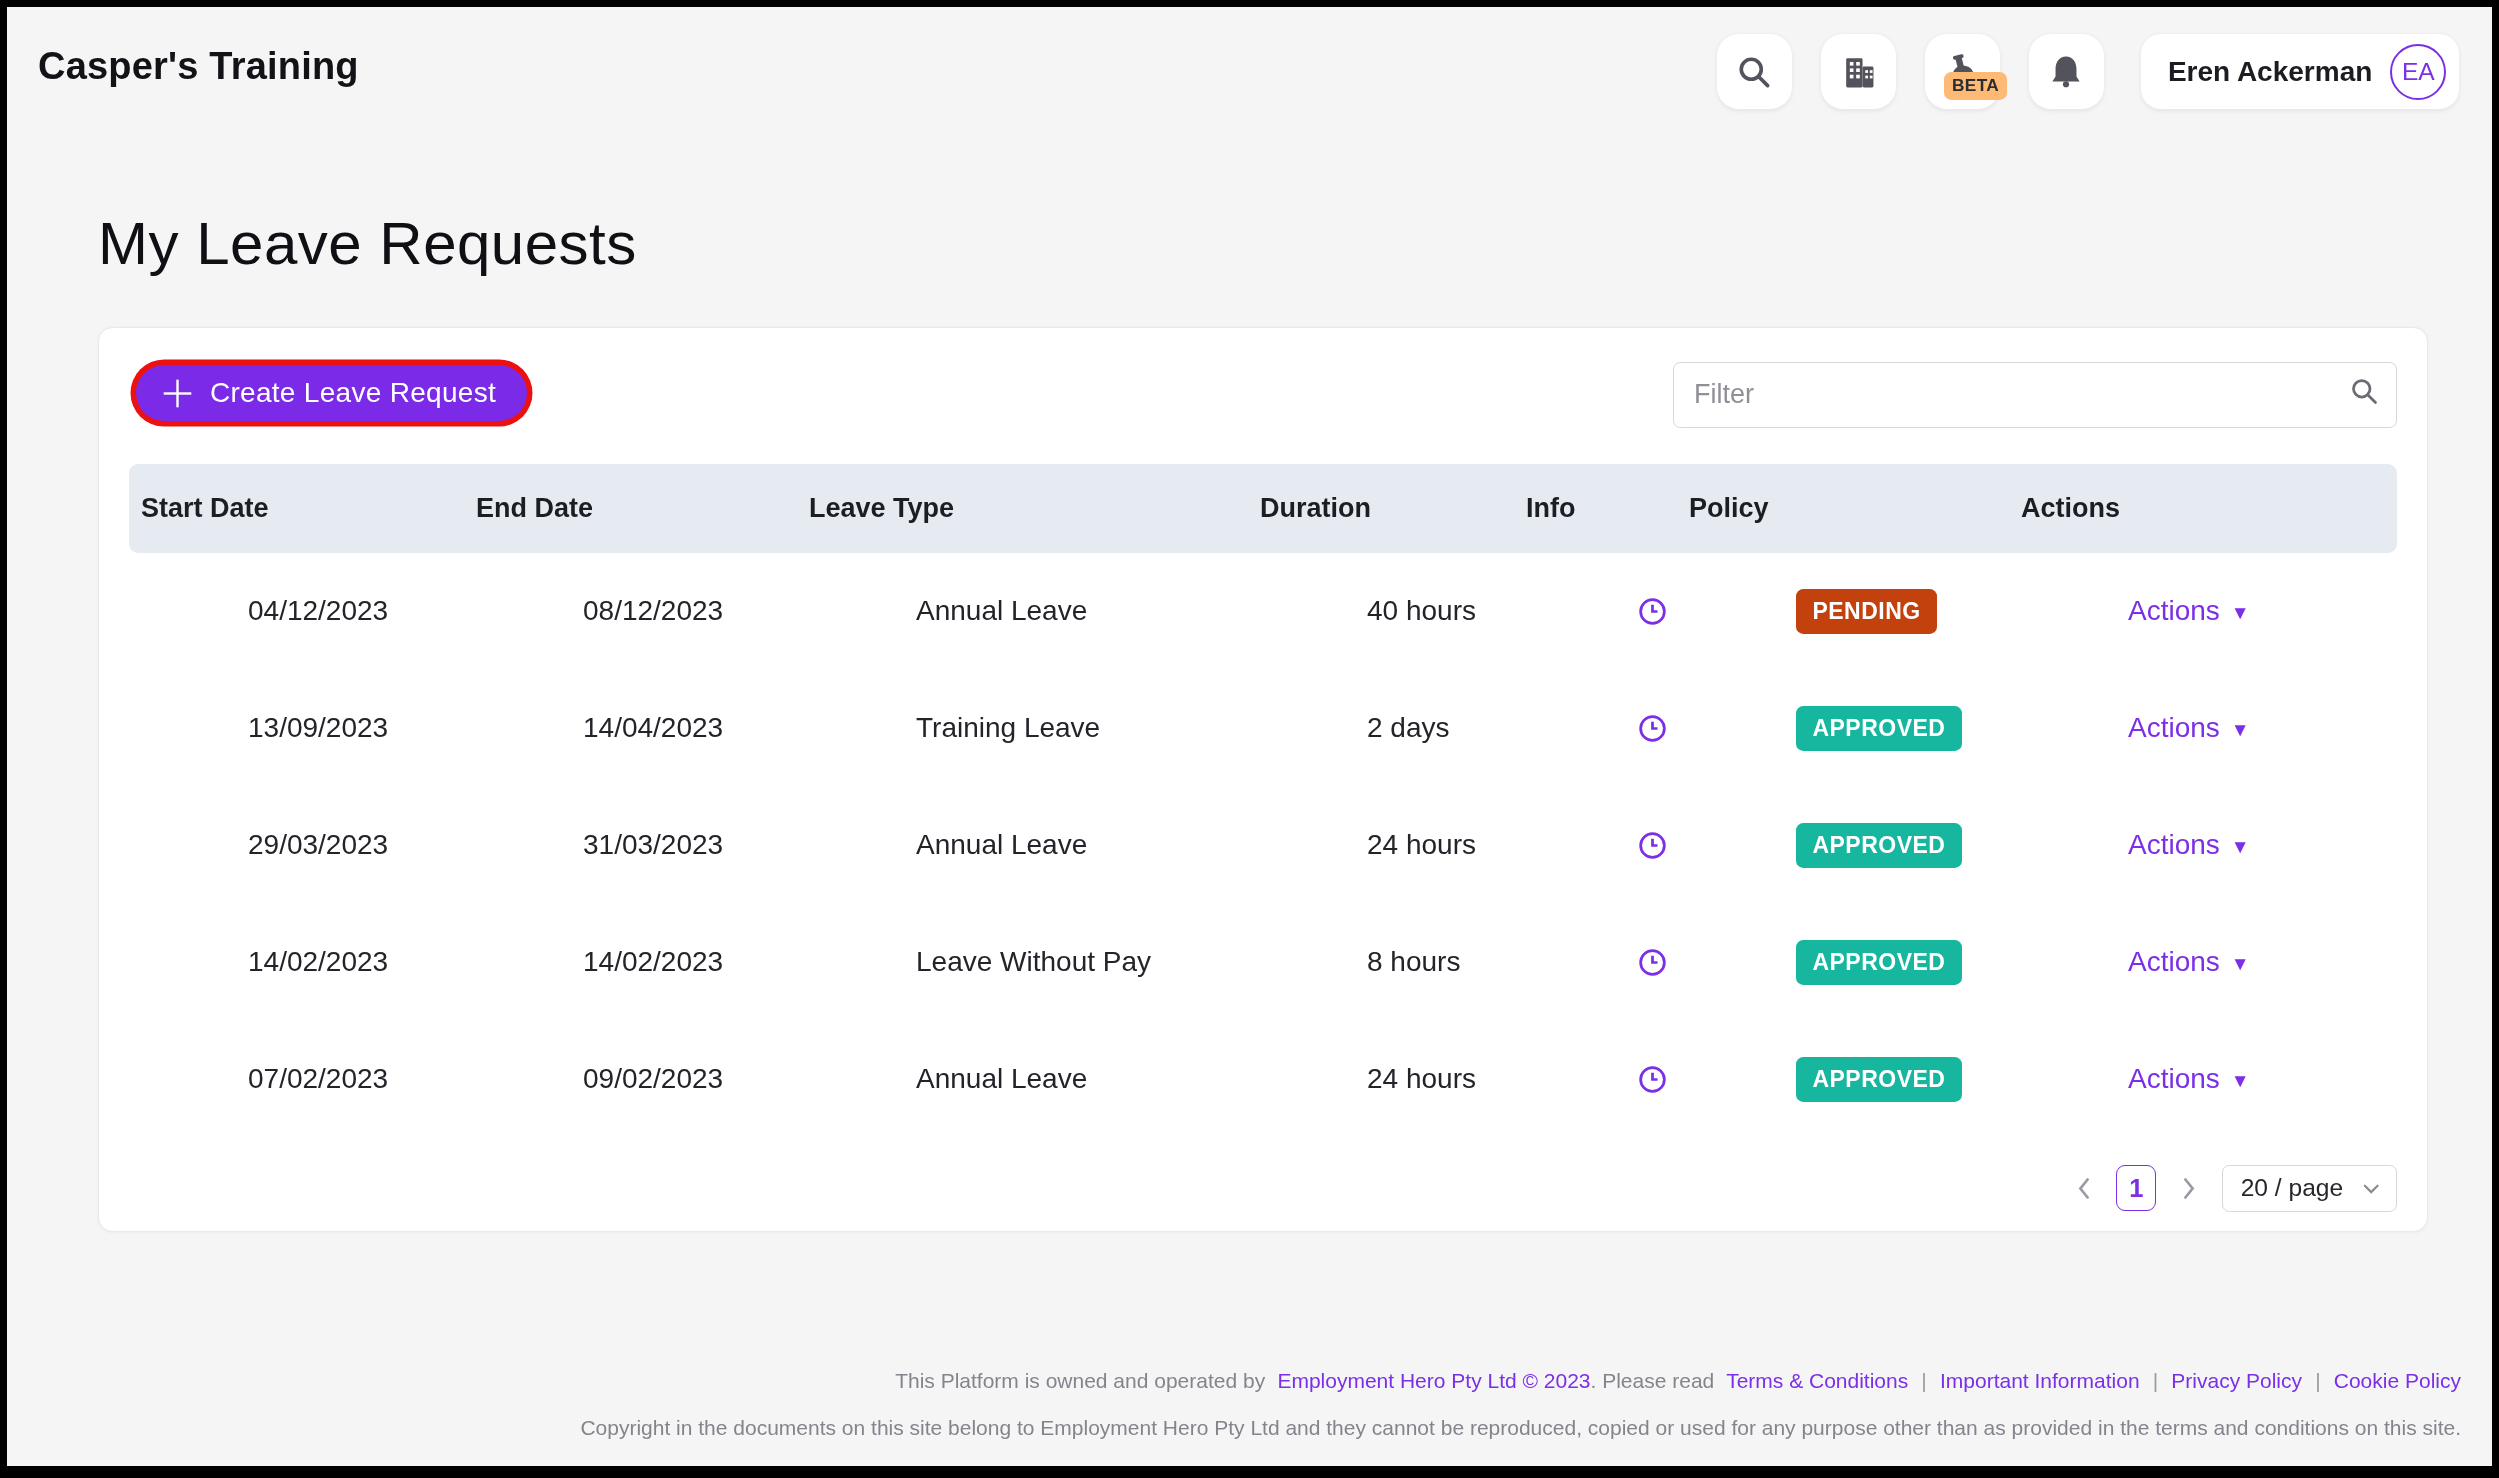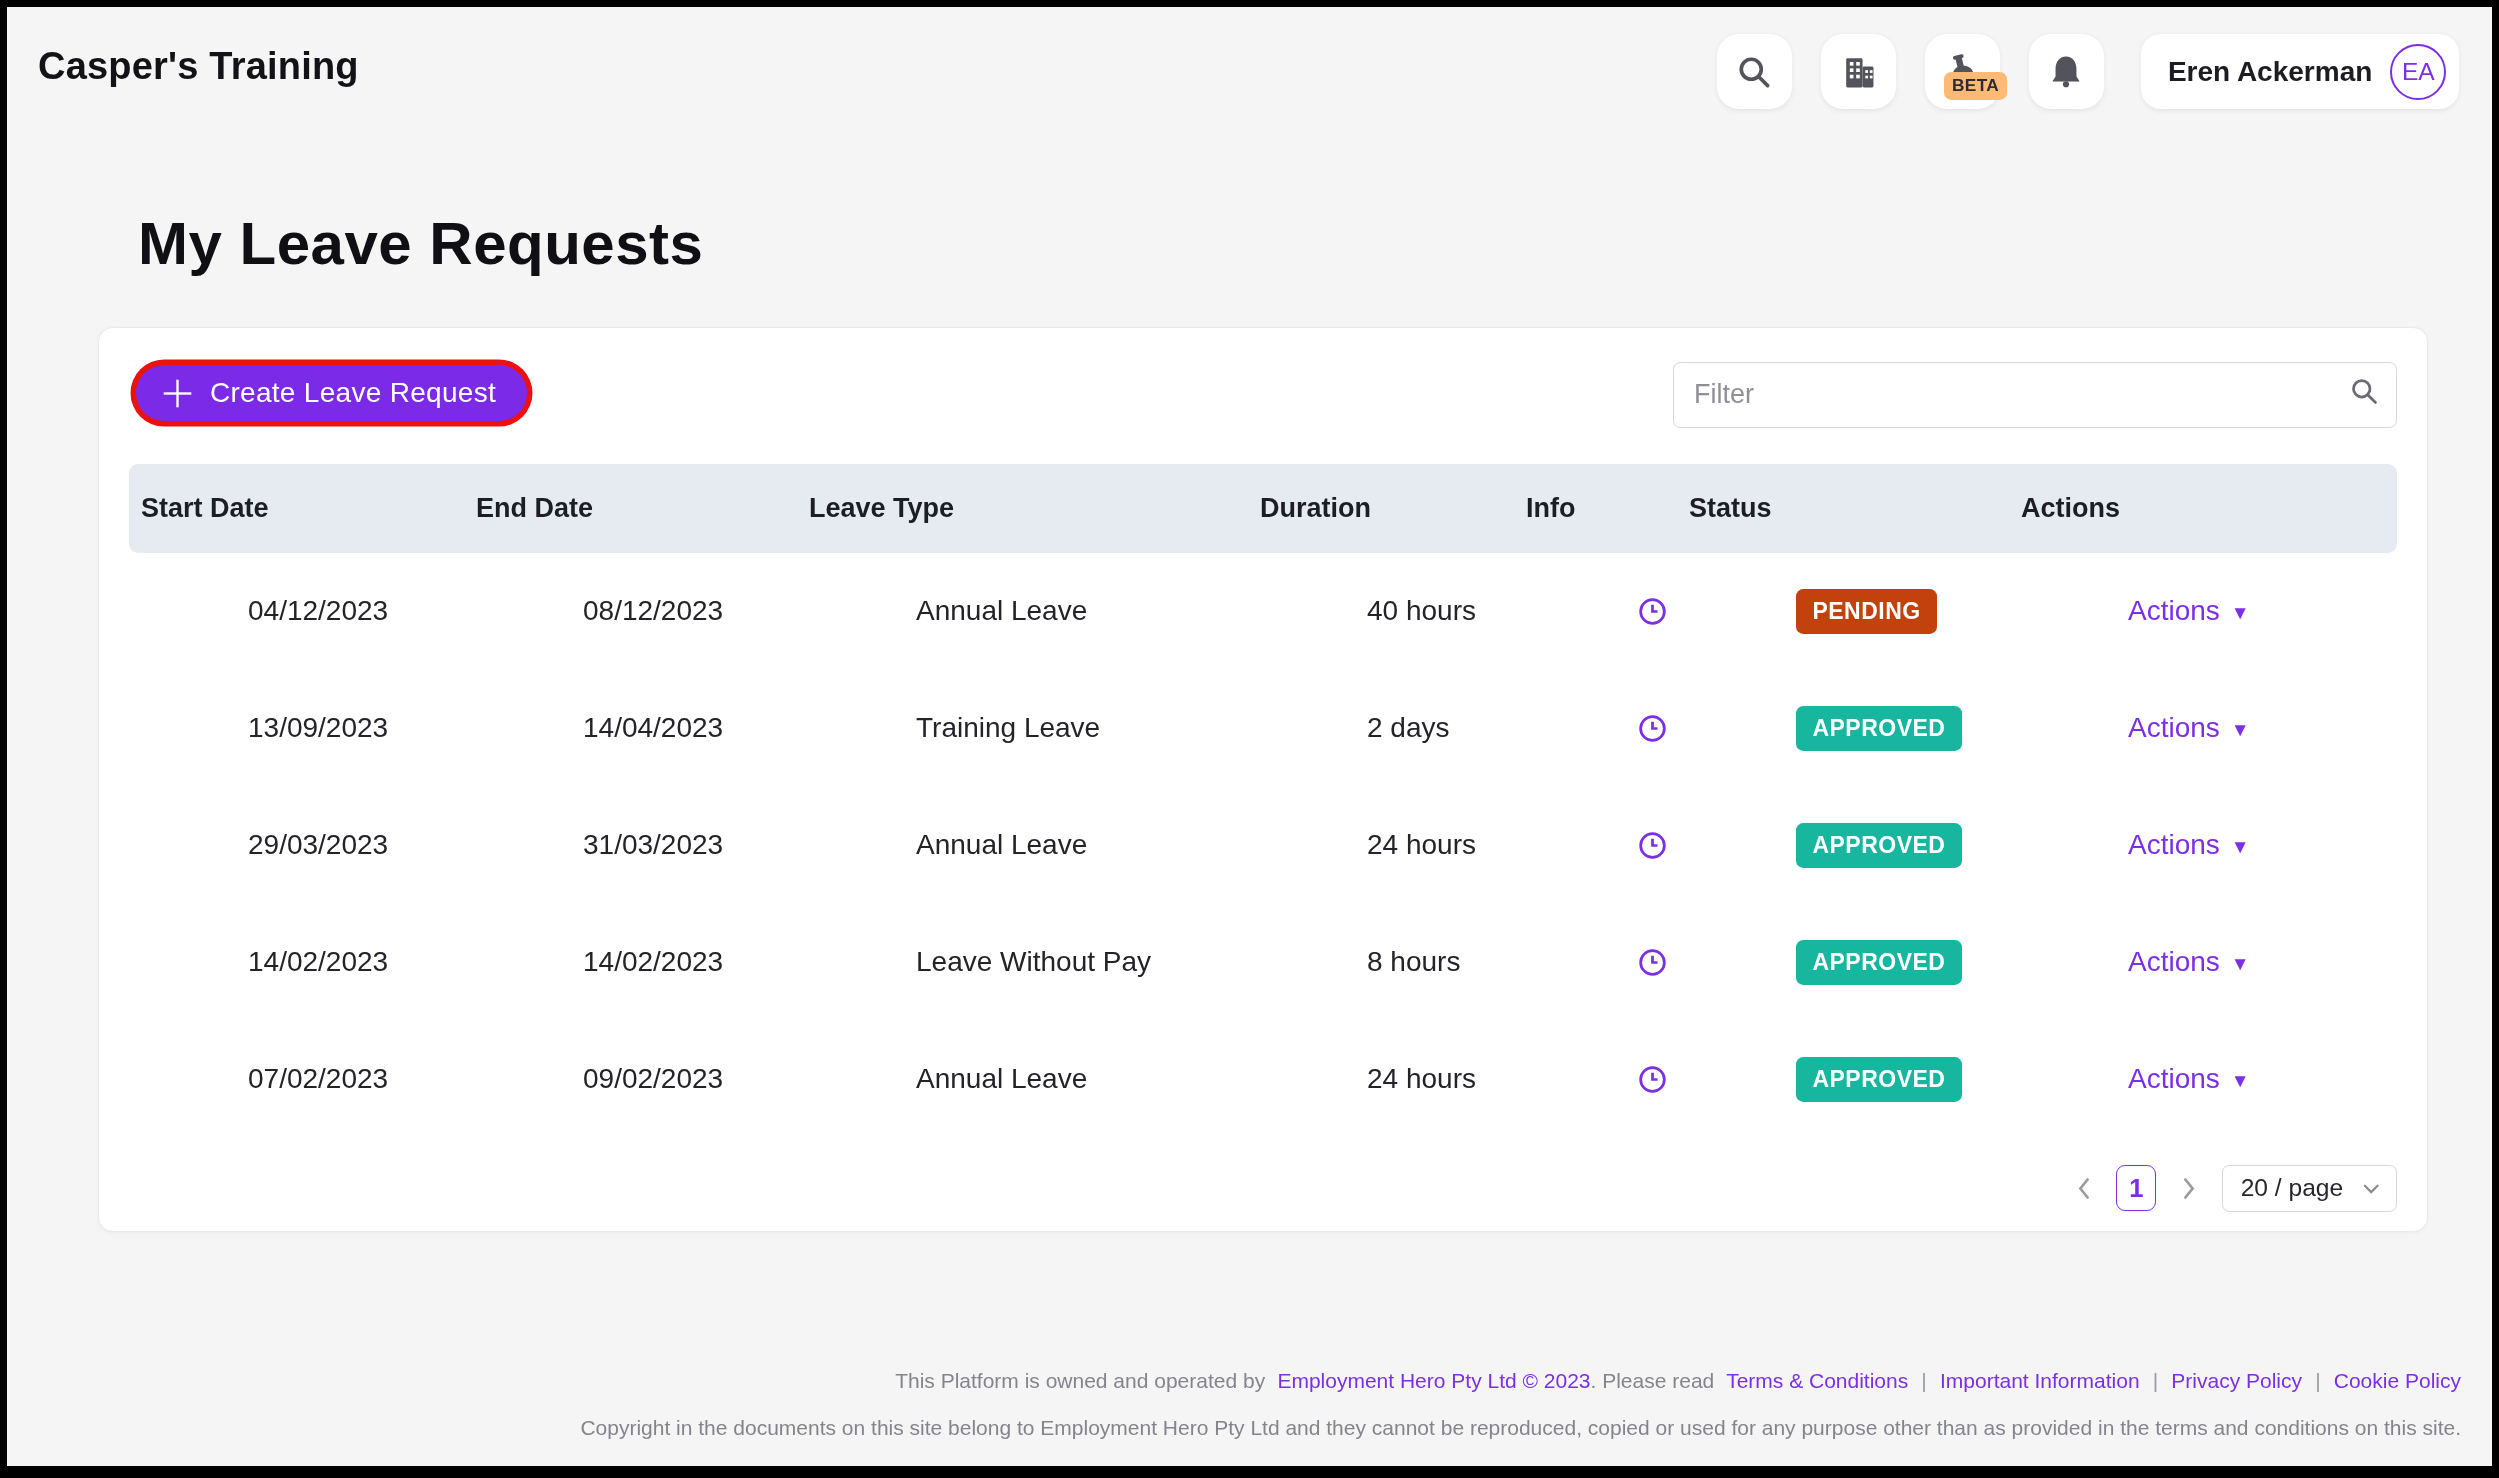--- a/index.html
+++ b/index.html
@@ -17,21 +17,21 @@
   .beta-badge { position:absolute; right:-7.3px; bottom:9px; background:#fdba74; color:#2c2c33;
                 font-size:17.3px; font-weight:700; padding:3.6px 8.2px; border-radius:7.3px; letter-spacing:0.3px; }
   .user-pill { display:flex; align-items:center; gap:18px; height:75px; padding:0 12.7px 0 27px;
                background:#fff; border:none; border-radius:20px; cursor:pointer;
                box-shadow:0 1.8px 5.5px rgba(20,20,40,.07);margin-left:8px; }
   .user-name { font-size:28px; font-weight:700; color:#1c1c22; }
   .avatar { width:56px; height:56px; border-radius:50%; border:2.7px solid #7b2fe6; color:#7b2fe6;
             font-size:24.6px; font-weight:500; display:flex; align-items:center; justify-content:center; background:#fff; }
 
   
-  .page-title { position:absolute; left:91px; top:202px; font-size:60px; font-weight:700; color:#0f0f14; letter-spacing:0.5px;margin-left:40px; }
+  .page-title { position:absolute; left:91px; top:202px; font-size:60px; font-weight:400; color:#0f0f14; letter-spacing:0.5px; }
 
   
   .card { position:absolute; left:91px; top:320px; width:2330px; height:905px; background:#fff;
           border:0.9px solid #e9e9ec; border-radius:14.6px; padding:30px;
           box-shadow:0 0.9px 3.6px rgba(20,20,40,.04); }
   .toolbar { display:flex; justify-content:space-between; align-items:flex-start; margin-top:3.6px; height:64px; }
   .create-btn { display:flex; align-items:center; gap:14.6px; height:56px; padding:0 31px 0 24px; margin-left:7.3px; margin-top:3.6px;
                 background:#7b2be8; color:#fff; font-size:28px; font-weight:500; letter-spacing:0.3px;
                 border:none; border-radius:909px; cursor:pointer;
                 box-shadow:0 0 0 5.5px #ec1111; font-family:inherit; }
@@ -150,21 +150,21 @@
       </div>
     </div>
 
     <div class="table">
       <div class="thead">
         <div>Start Date</div>
         <div>End Date</div>
         <div>Leave Type</div>
         <div>Duration</div>
         <div>Info</div>
-        <div>Status</div>
+        <div>Policy</div>
         <div>Actions</div>
       </div>
 
       <div class="trow">
         <div>04/12/2023</div>
         <div>08/12/2023</div>
         <div>Annual Leave</div>
         <div>40 hours</div>
         <div class="info-cell">
           <svg width="31" height="31" viewBox="0 0 34 34">

